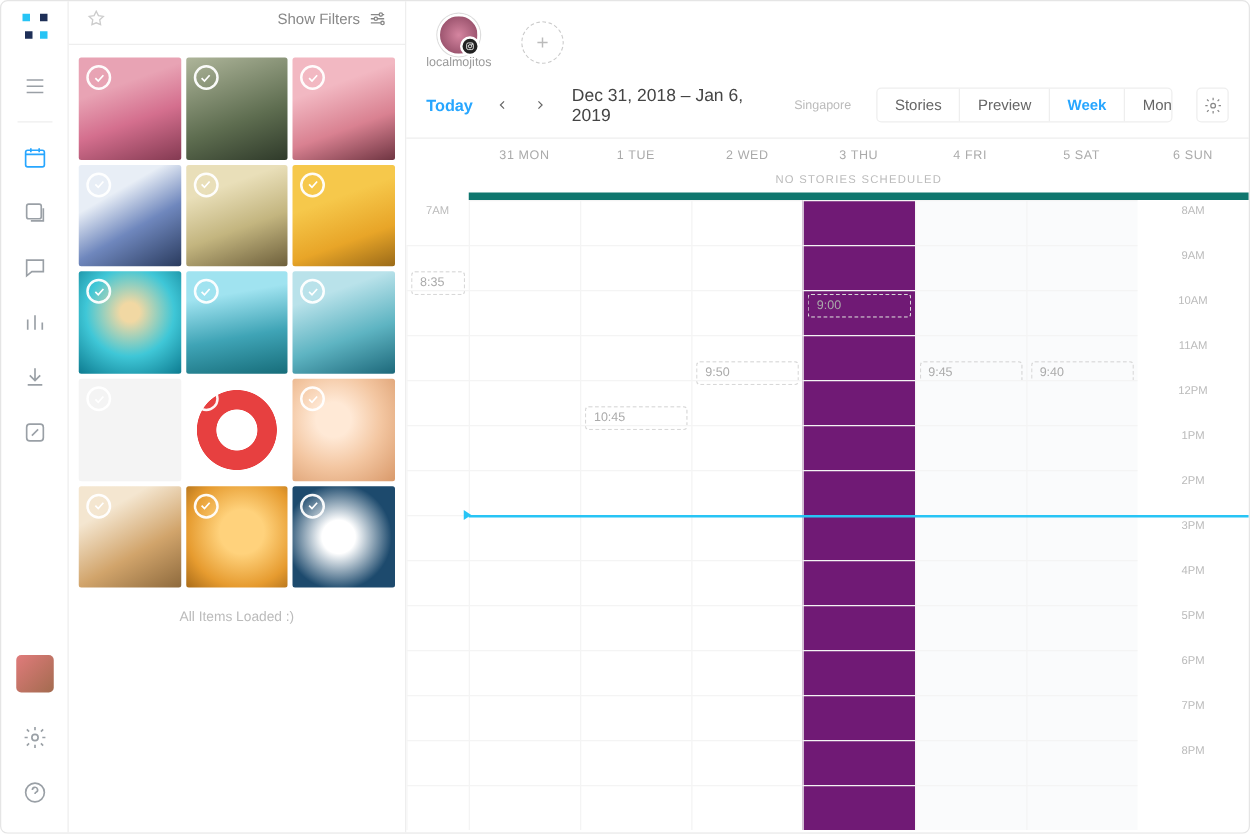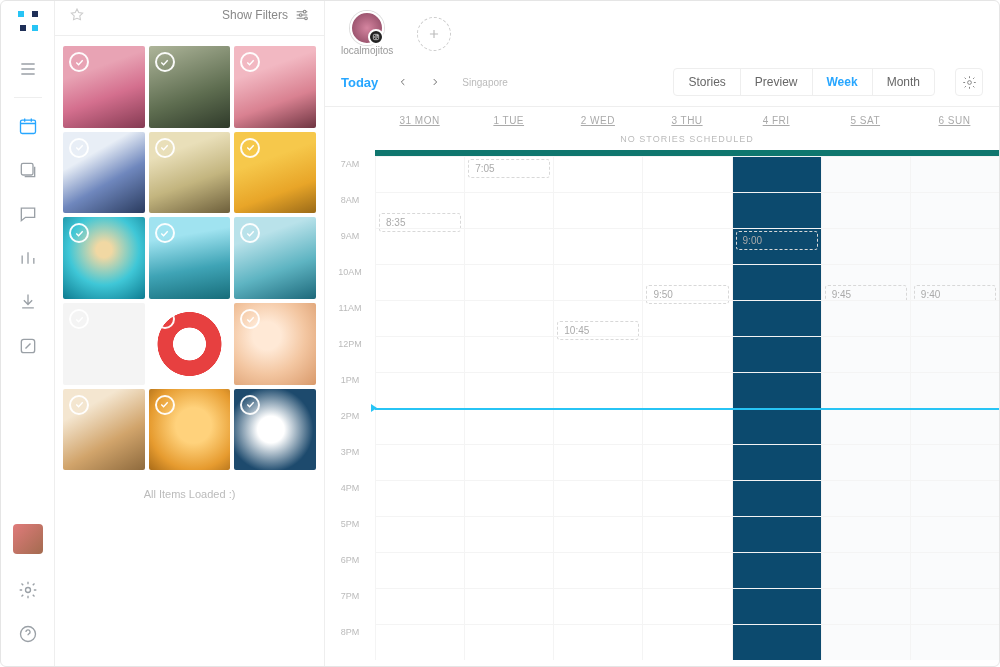--- a/index.html
+++ b/index.html
@@ -72,29 +72,29 @@
 .tz{font-size:10px;color:#bbb;margin:0 8px;}
 .tool-spacer{flex:1;}
 .pill-group{display:flex;border:1px solid #eee;border-radius:4px;overflow:hidden;}
 .pill{padding:6px 14px;font-size:12px;color:#666;cursor:pointer;border-left:1px solid #eee;}
 .pill:first-child{border-left:none;}
 .pill.active{color:#27a6ff;font-weight:600;}
 .gear-btn{width:28px;height:28px;border:1px solid #eee;border-radius:4px;display:flex;align-items:center;justify-content:center;color:#888;cursor:pointer;}
 .gear-btn svg{width:15px;height:15px;stroke:currentColor;fill:none;stroke-width:1.6;}
 
 .cal-scroll{flex:1;overflow:hidden;position:relative;}
-.day-head{display:grid;grid-template-columns:50px repeat(7,1fr); font-size:10px; color:#aaa; text-align:center; padding:8px 0 4px; letter-spacing:0.5px;text-decoration:underline;}
+.day-head{display:grid;grid-template-columns:50px repeat(7,1fr); font-size:10px; color:#aaa; text-align:center; padding:8px 0 4px; letter-spacing:0.5px;}
 .banner{grid-column:1/-1;display:grid;grid-template-columns:50px repeat(7,1fr);}
 .banner-text{grid-column:2/-1;text-align:center;font-size:9px;color:#bbb;letter-spacing:1px;padding:4px 0 6px;border-bottom:6px solid #0f766e;}
 
 .grid{display:grid;grid-template-columns:50px repeat(7,1fr); position:relative;}
 .hour-label{font-size:9px;color:#bbb;text-align:center;height:36px;padding-top:3px;}
 .cell{height:36px;border-top:1px solid #f4f4f4;border-left:1px solid #f4f4f4;position:relative;}
 .cell.weekend{background:#fafbfc;}
-.cell.today{background:#0c4a6e;}
+.cell.today{background:#701a75;}
 .slot{position:absolute;top:2px;left:3px;right:3px;display:flex;align-items:center;font-size:10px;color:#aaa;border:1px dashed #d8d8d8;border-radius:3px;padding:3px 6px;white-space:nowrap;overflow:hidden;}
 .now-line{position:absolute;left:50px;right:0;height:0;border-top:2px solid #27c4f5;}
 .now-marker{position:absolute;left:46px;width:0;height:0;border-top:4px solid transparent;border-bottom:4px solid transparent;border-left:6px solid #27c4f5;transform:translateY(-4px);}
 </style>
 </head>
 <body>
 
 <div class="app">
 
   <div class="rail">
@@ -305,20 +305,21 @@
       <span class="nav-arrow">
           <svg viewBox="0 0 24 24">
             <path d="M15 5l-7 7 7 7"></path>
           </svg>
         </span>
       <span class="nav-arrow">
           <svg viewBox="0 0 24 24">
             <path d="M9 5l7 7-7 7"></path>
           </svg>
         </span>
+      <span class="date-range">Dec 31, 2018 – Jan 6, 2019</span>
       <span class="tz">Singapore</span>
       <div class="tool-spacer"></div>
       <div class="pill-group">
         <div class="pill">Stories</div>
         <div class="pill">Preview</div>
         <div class="pill active">Week</div>
         <div class="pill">Month</div>
       </div>
       <div style="width:8px"></div>
       <div class="gear-btn">
@@ -340,23 +341,20 @@
           <div>5 SAT</div>
           <div>6 SUN</div>
         </div>
       <div class="banner">
           <div></div>
           <div class="banner-text">NO STORIES SCHEDULED</div>
         </div>
       <div class="grid" id="timesheet">
           <div class="hour-label">7AM</div>
           <div class="cell"></div>
-          <div class="cell">
-            <div class="slot">7:05</div>
-          </div>
           <div class="cell"></div>
           <div class="cell"></div>
           <div class="cell today"></div>
           <div class="cell weekend"></div>
           <div class="cell weekend"></div>
           <div class="hour-label">8AM</div>
           <div class="cell">
             <div class="slot" style="top: 20px;">8:35</div>
           </div>
           <div class="cell"></div>

